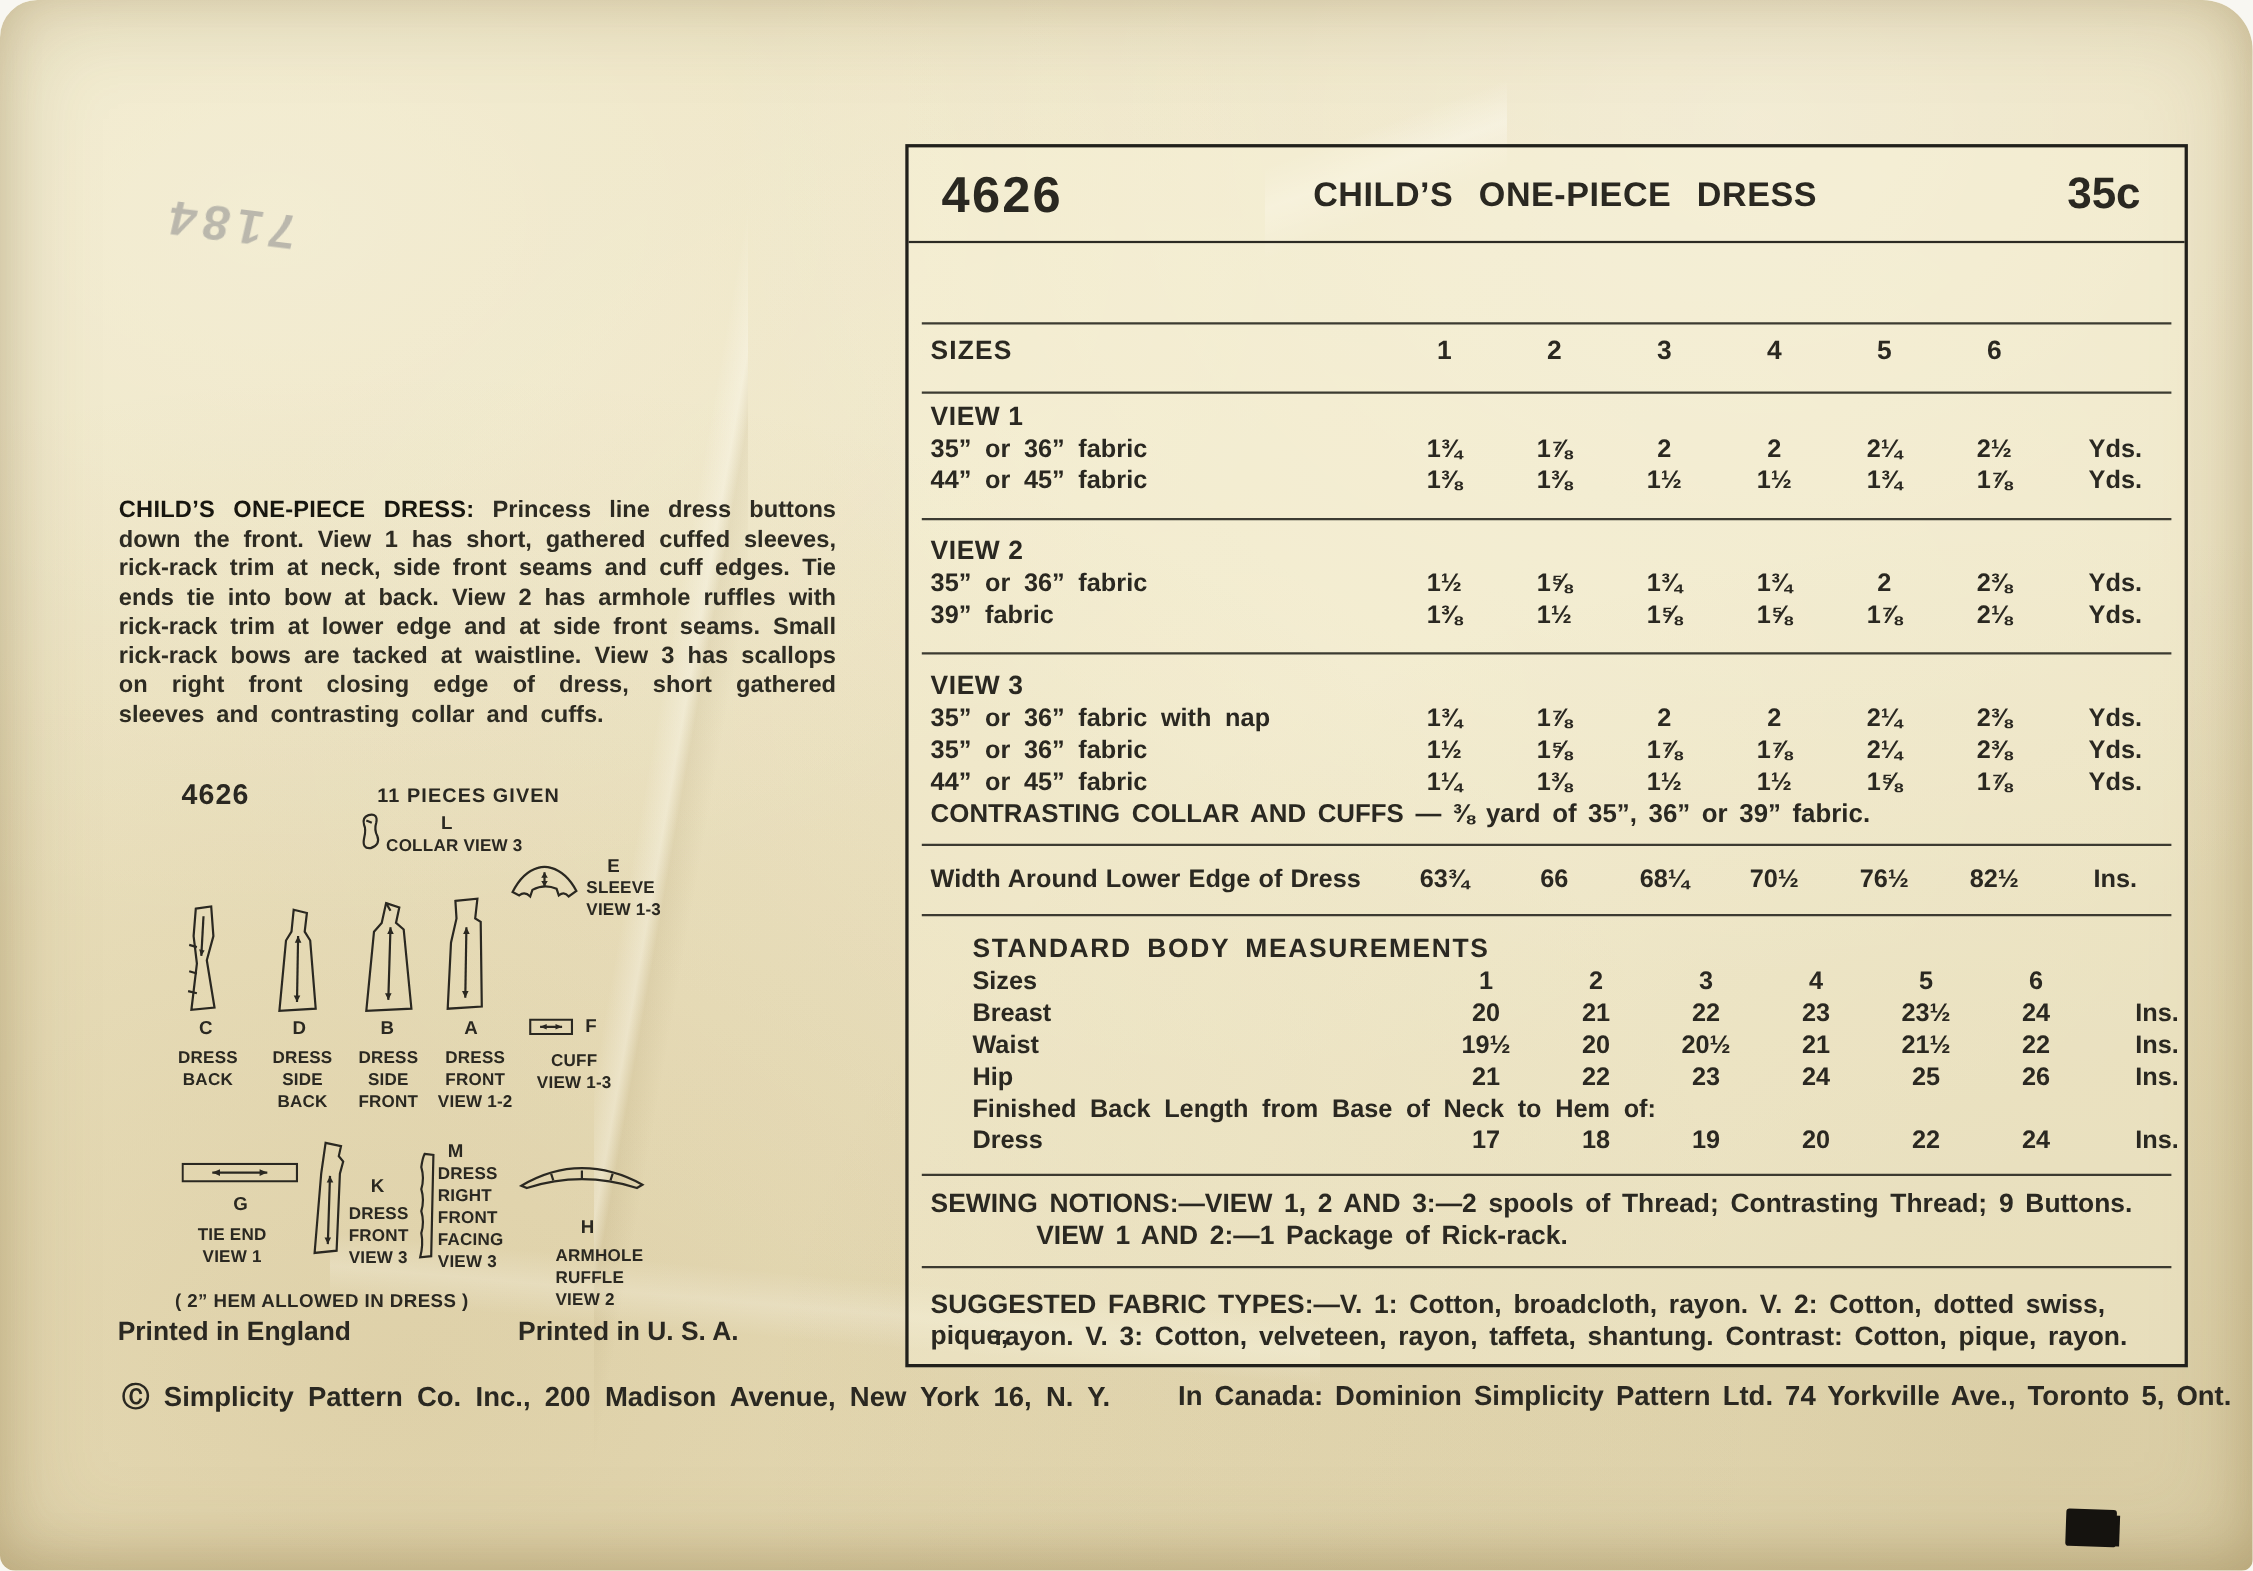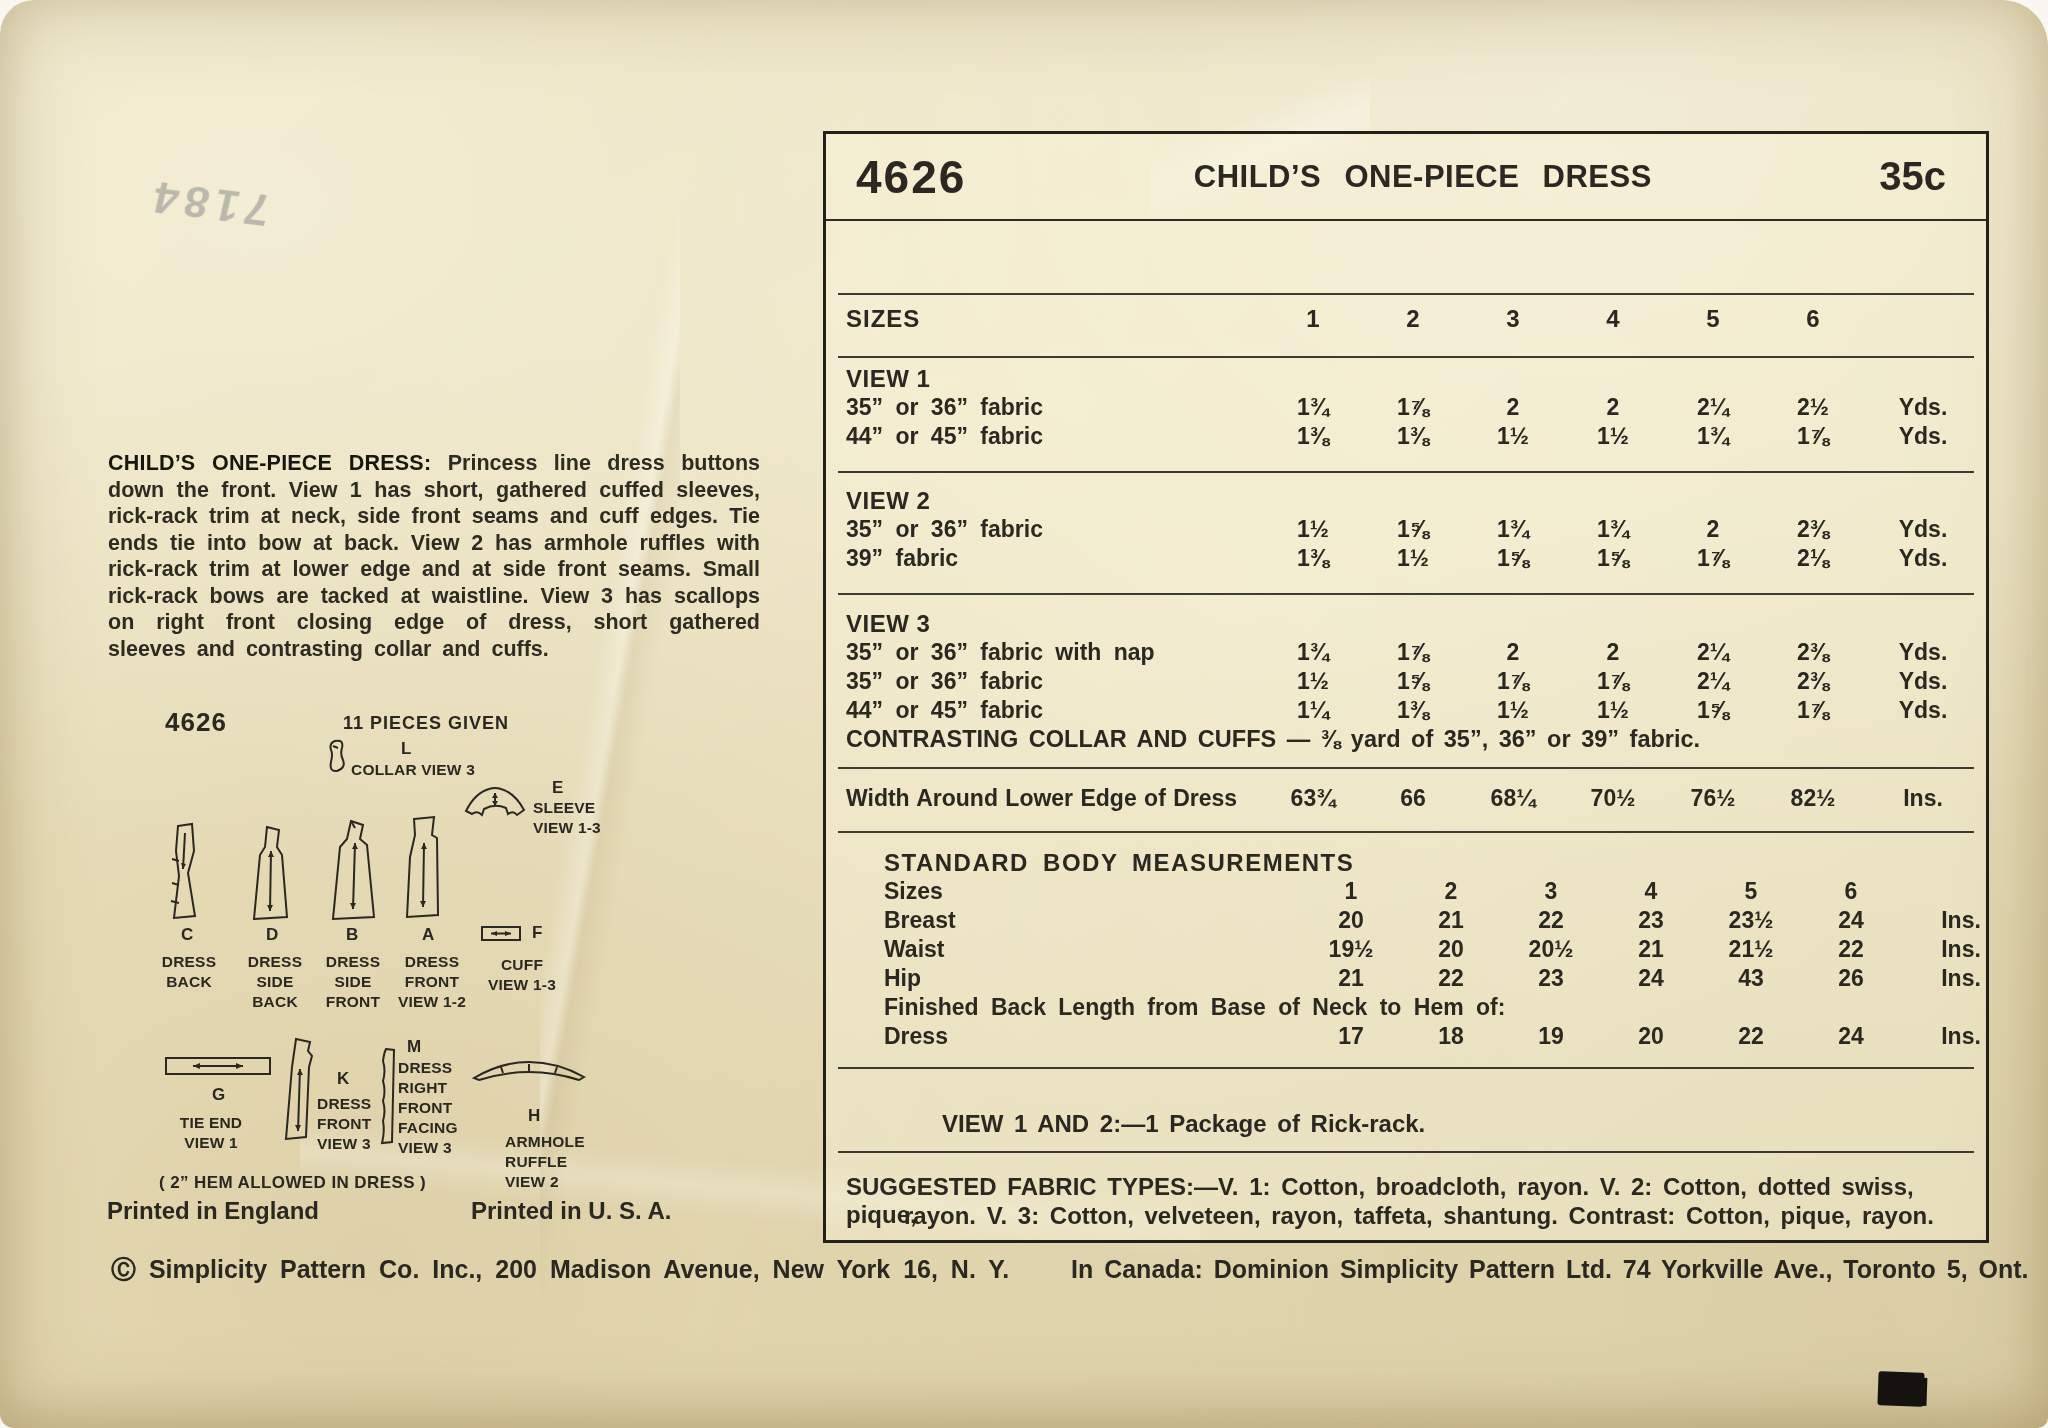--- a/index.html
+++ b/index.html
@@ -417,41 +417,42 @@
             <span class="cell">21½</span>
             <span class="cell">22</span>
             <span class="unit">Ins.</span>
           </div>
           <div class="trow">
             <span class="lbl">Hip</span>
             <span class="cell">21</span>
             <span class="cell">22</span>
             <span class="cell">23</span>
             <span class="cell">24</span>
-            <span class="cell">43</span>
+            <span class="cell">25</span>
             <span class="cell">26</span>
             <span class="unit">Ins.</span>
           </div>
         </div>
       <div id="finished-label">Finished Back Length from Base of Neck to Hem of:</div>
       <div id="dress-wrap">
           <div class="trow">
             <span class="lbl">Dress</span>
             <span class="cell">17</span>
             <span class="cell">18</span>
             <span class="cell">19</span>
             <span class="cell">20</span>
             <span class="cell">22</span>
             <span class="cell">24</span>
             <span class="unit">Ins.</span>
           </div>
         </div>
     </div>
     <div class="rule" style="top:933px"></div>
 
+    <div id="notions1">SEWING NOTIONS:—VIEW 1, 2 AND 3:—2 spools of Thread; Contrasting Thread; 9 Buttons.</div>
     <div id="notions2">VIEW 1 AND 2:—1 Package of Rick-rack.</div>
     <div class="rule" style="top:1017px"></div>
 
     <div id="fabrics1">SUGGESTED FABRIC TYPES:—V. 1: Cotton, broadcloth, rayon. V. 2: Cotton, dotted swiss, pique,</div>
     <div id="fabrics2">rayon. V. 3: Cotton, velveteen, rayon, taffeta, shantung. Contrast: Cotton, pique, rayon.</div>
   </div>
 
   <div id="footer-us">Ⓒ  Simplicity Pattern Co. Inc., 200 Madison Avenue, New York 16, N. Y.</div>
   <div id="footer-ca">In Canada: Dominion Simplicity Pattern Ltd. 74 Yorkville Ave., Toronto 5, Ont.</div>
   <div id="ink-mark"></div>

